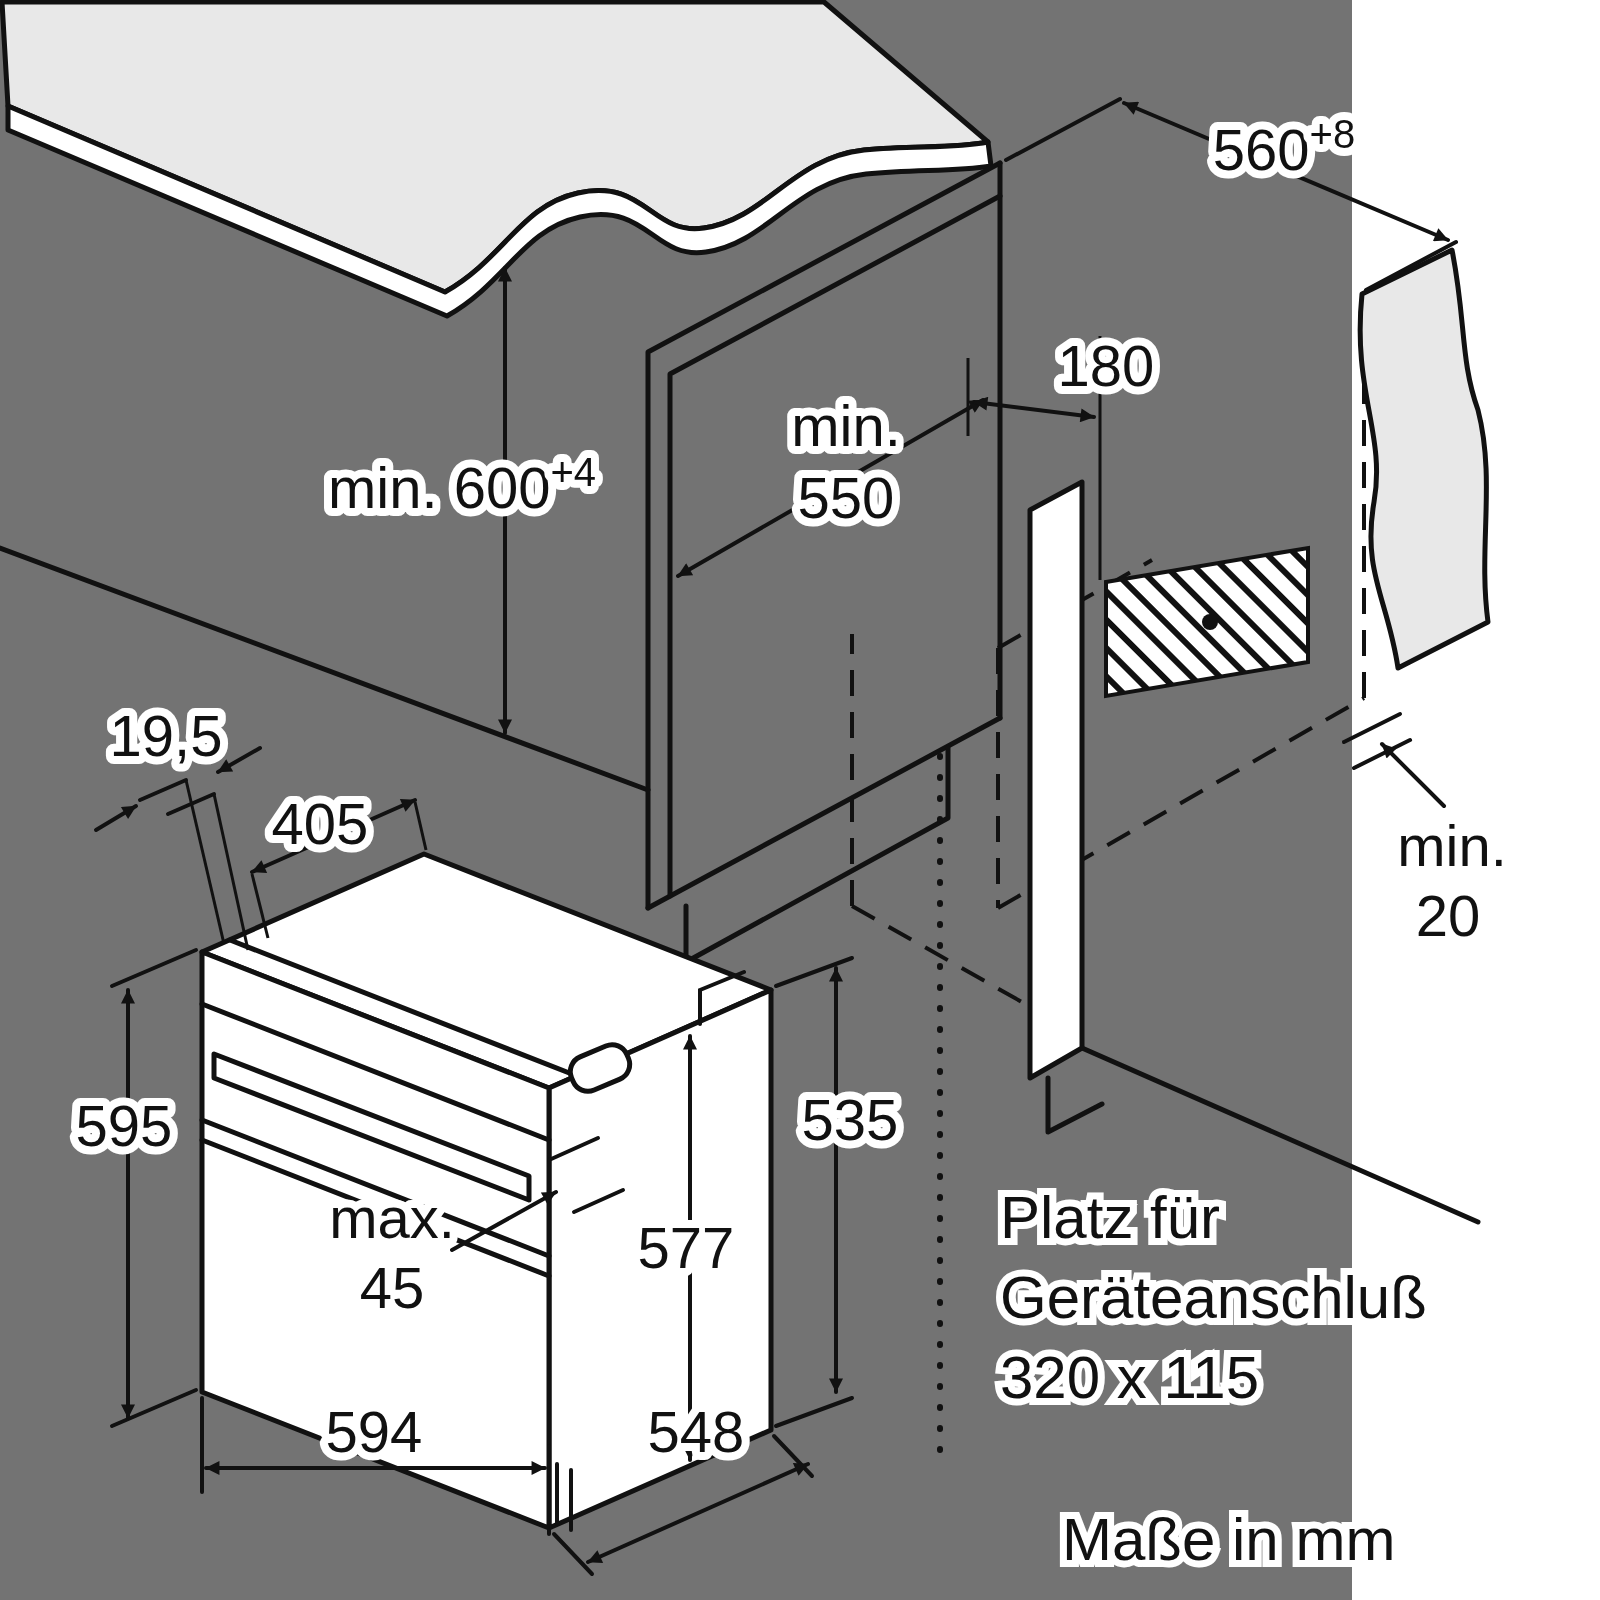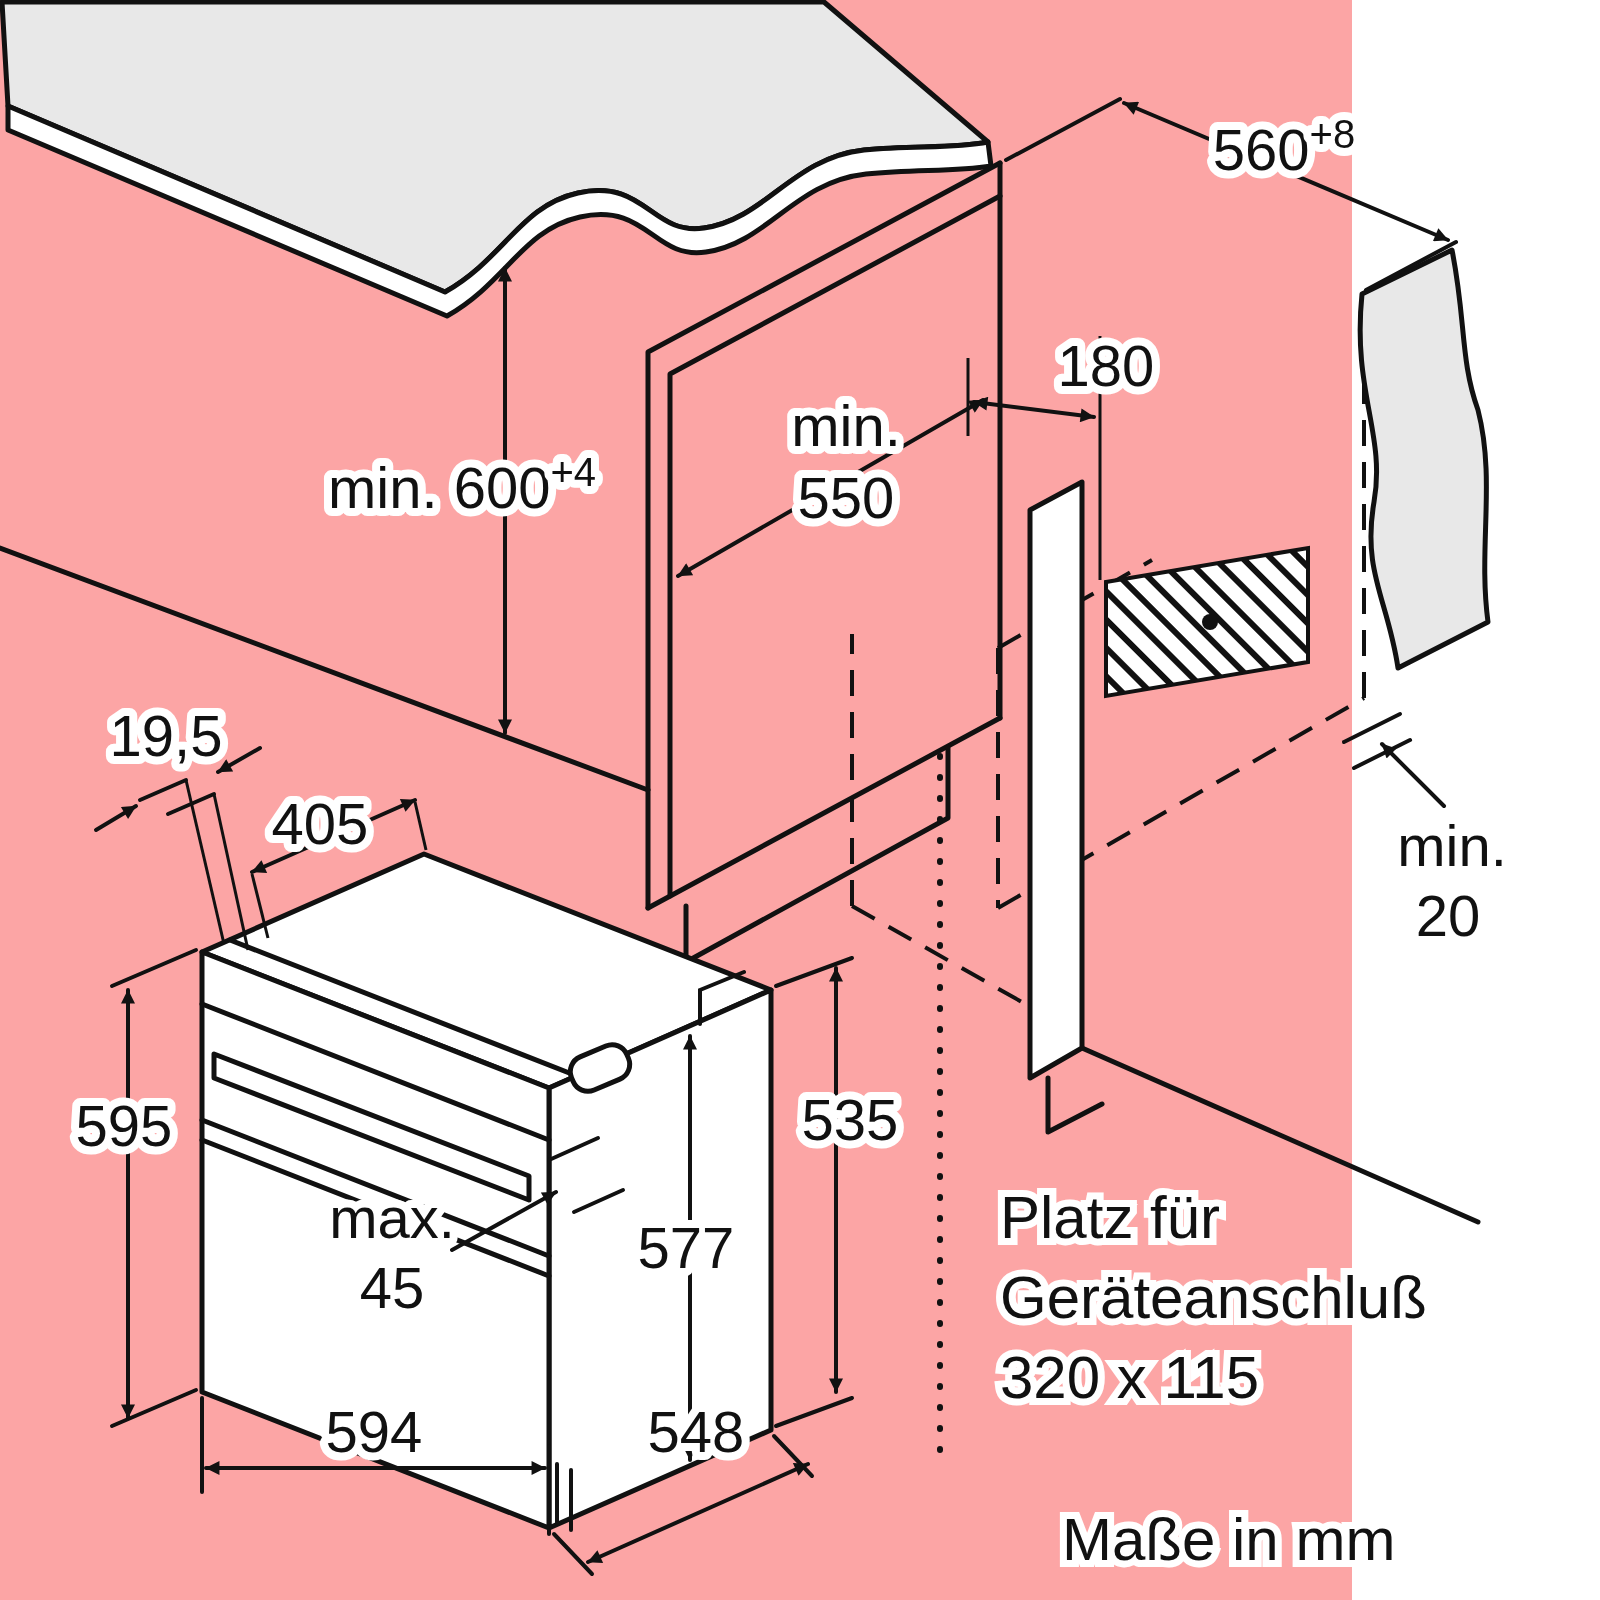--- a/index.html
+++ b/index.html
@@ -1,16 +1,16 @@
 <!DOCTYPE html>
 <html><head>
 <meta charset="utf-8">
 <style>
   html,body{margin:0;padding:0;background:#ffffff;}
-  .stage{width:1352px;height:1600px;position:relative;background:#fca5a5;}
+  .stage{width:1352px;height:1600px;position:relative;background:#737373;}
   svg{display:block;}
   .ln{stroke:#111;stroke-width:5;fill:none;stroke-linecap:round;stroke-linejoin:round;}
   .ln4{stroke:#111;stroke-width:4;fill:none;stroke-linecap:round;}
   .thin{stroke:#111;stroke-width:3;fill:none;}
   .dash{stroke:#111;stroke-width:4;fill:none;stroke-dasharray:26 16;}
   .dot{stroke:#111;stroke-width:6;fill:none;stroke-dasharray:1 20;stroke-linecap:round;}
   .face{fill:#ffffff;stroke:#111;stroke-width:5;stroke-linejoin:round;}
   .gray{fill:#e8e8e8;stroke:#111;stroke-width:5;stroke-linejoin:round;}
   .dim{font-family:"Liberation Sans","DejaVu Sans",sans-serif;font-size:58px;fill:#111;
        stroke:#fff;stroke-width:16px;paint-order:stroke;stroke-linejoin:round;text-anchor:middle;}

